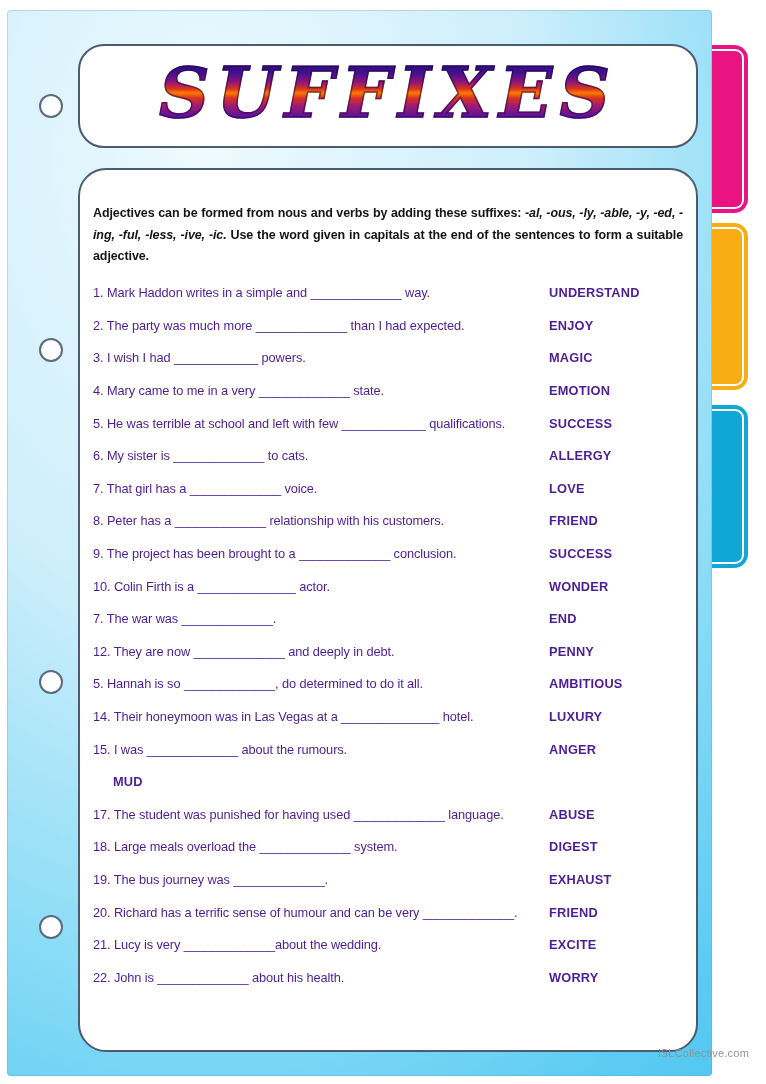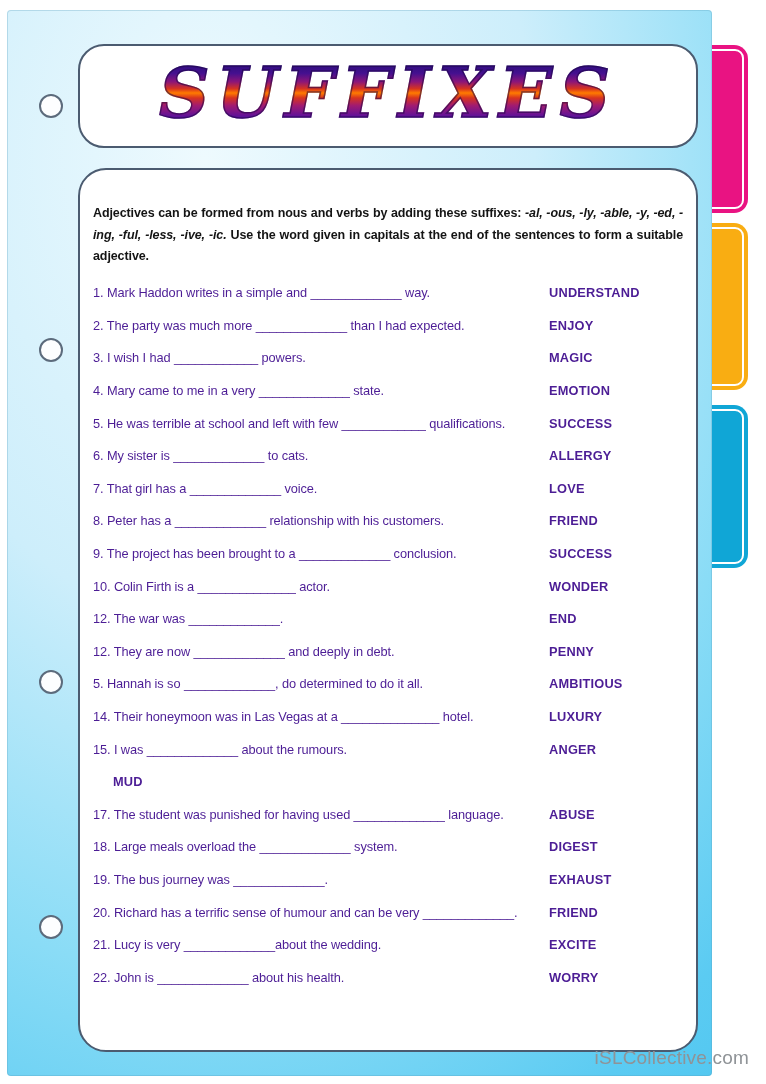--- a/index.html
+++ b/index.html
@@ -86,21 +86,21 @@
   .row {
     display:flex; align-items:center; height:32.6px;
     font-size:12.8px; color:#4c1d95; white-space:nowrap;
   }
   .row-text { flex:1; letter-spacing:-0.1px; }
   .row-word { width:134px; font-weight:bold; letter-spacing:0.2px;margin-left:20px; }
 
   
   .watermark {
     position:absolute; right:17px; top:1047px;
-    font-size:19px; color:#8f9397; letter-spacing:0.2px;
+    font-size:11px; color:#8f9397; letter-spacing:0.2px;
     z-index:5;
   }
 </style>
 </head>
 <body>
 
 <div class="tab tab-pink">
     <div class="tab-inner"></div>
   </div>
 <div class="tab tab-orange">
@@ -168,21 +168,21 @@
     <span class="row-text">9. The project has been brought to a _____________ conclusion.</span>
     <span class="row-word">SUCCESS</span>
   </div>
 
   <div class="row">
     <span class="row-text">10. Colin Firth is a ______________ actor.</span>
     <span class="row-word">WONDER</span>
   </div>
 
   <div class="row">
-    <span class="row-text">12. The war was _____________.</span>
+    <span class="row-text">7. The war was _____________.</span>
     <span class="row-word">END</span>
   </div>
 
   <div class="row">
     <span class="row-text">12. They are now _____________ and deeply in debt.</span>
     <span class="row-word">PENNY</span>
   </div>
 
   <div class="row">
     <span class="row-text">5. Hannah is so _____________, do determined to do it all.</span>

